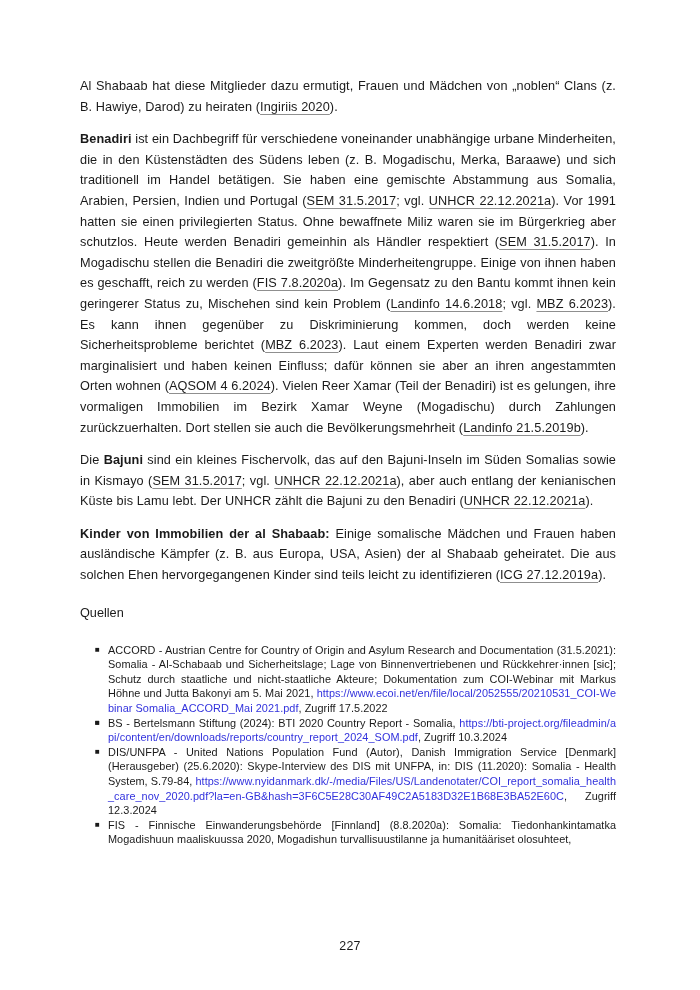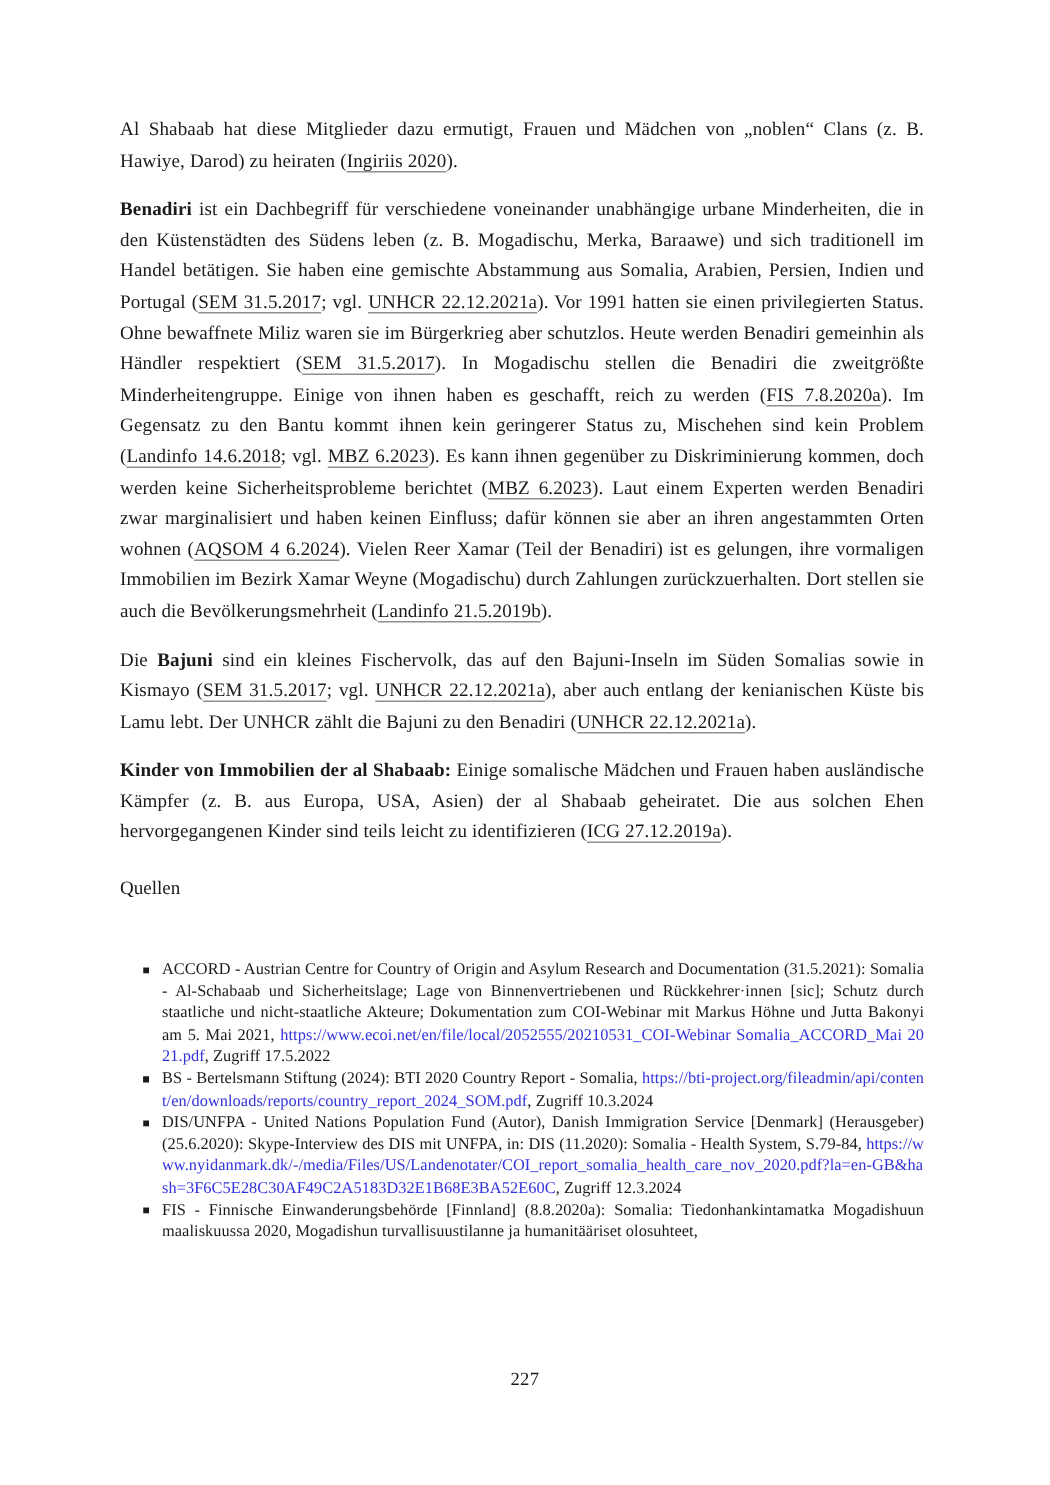--- a/index.html
+++ b/index.html
@@ -2,21 +2,21 @@
 <html style="--page-bg: #ffffff; --text-color: #1a1a1a; --link-blue: #3232dd; --underline-gray: #8f8f8f;"><head>
 <meta charset="utf-8">
 <style>
   html, body { margin: 0; padding: 0; background: #ffffff; }
   .page {
     position: relative;
     width: 700px;
     height: 990px;
     background: var(--page-bg, #ffffff);
     color: var(--text-color, #1a1a1a);
-    font-family: Liberation Serif, serif;
+    font-family: Liberation Sans, sans-serif;
     overflow: hidden;
   }
   .content {
     position: absolute;
     left: 80px;
     right: 84px;
     top: 76px;
   }
   .para {
     margin: 0 0 12px 0;
@@ -28,21 +28,21 @@
   .run { }
   .b { font-weight: bold; }
   .cite {
     text-decoration: underline;
     text-decoration-color: var(--underline-gray, #8f8f8f);
     text-decoration-thickness: 1px;
     text-underline-offset: 3px;
     cursor: pointer;
   }
   .quellen {
-    margin: 17px 0 37px 0;
+    margin: 17px 0 20px 0;
     font-size: 12.7px;
     line-height: 20px;
   }
   #sources-list {
     margin: 0;
     padding: 0 0 0 15px;
     list-style: none;
   }
   #sources-list li {
     position: relative;
@@ -61,21 +61,21 @@
   }
   .url {
     color: var(--link-blue, #3232dd);
     cursor: pointer;
     word-break: break-all;
   }
   .pagenum {
     position: absolute;
     left: 0;
     right: 0;
-    bottom: 63px;
+    bottom: 37px;
     text-align: center;
     font-size: 12.4px;
     letter-spacing: 0.3px;
   }
 </style>
 </head>
 <body>
 
 <div class="page">
   <div class="content">

